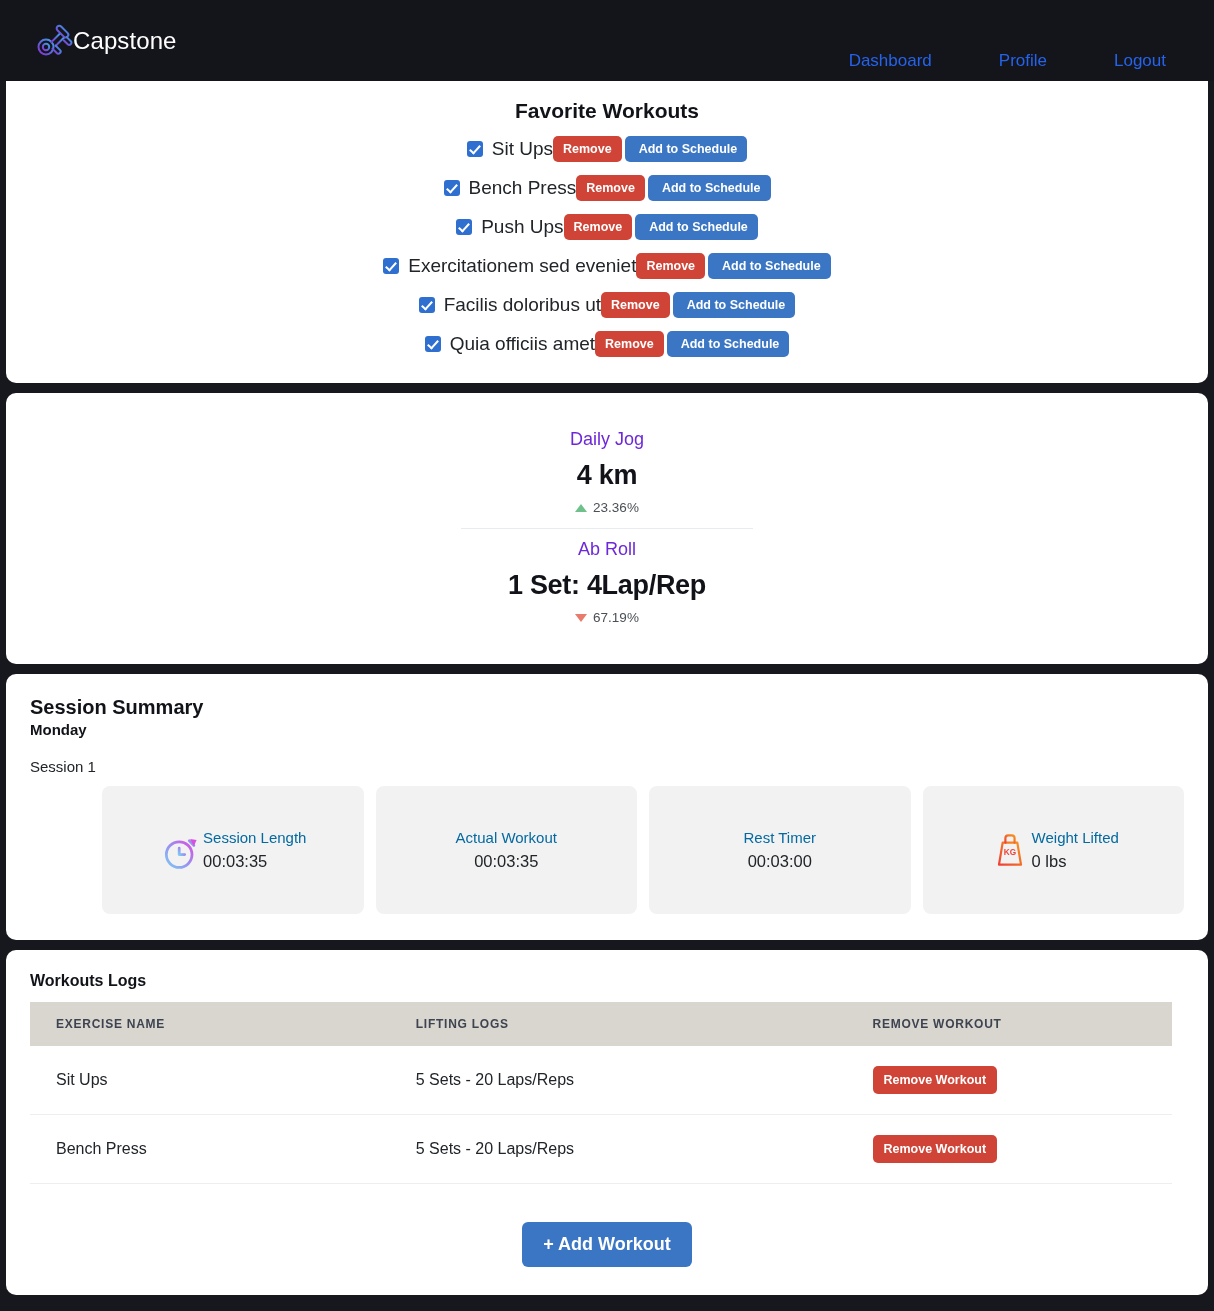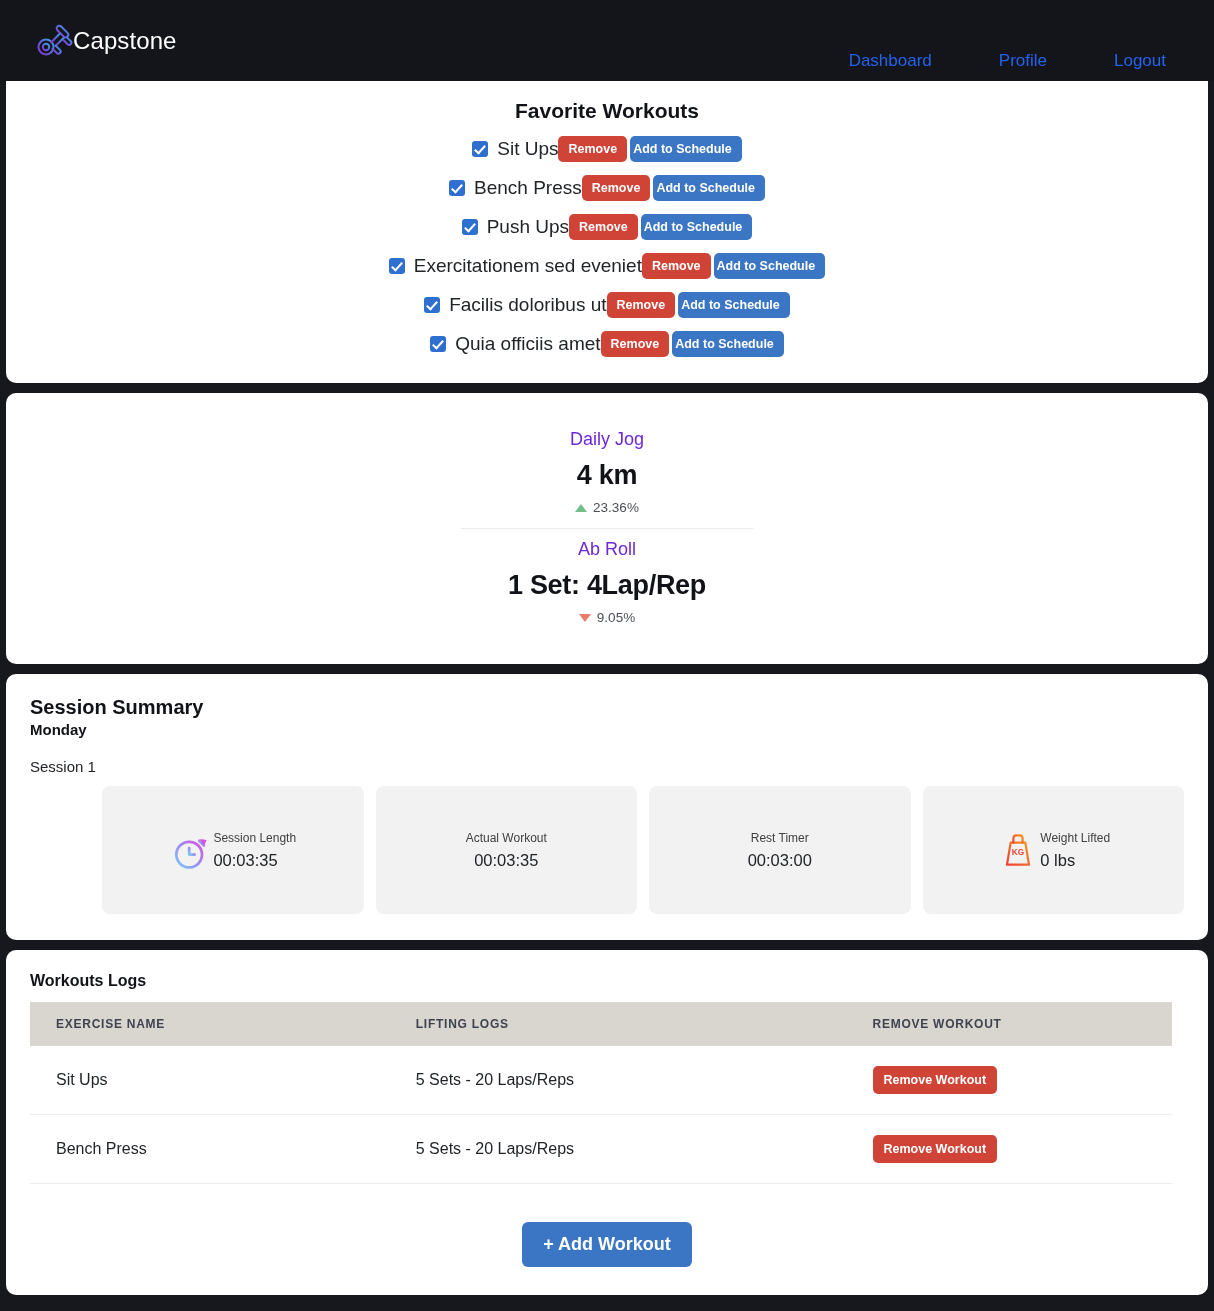--- a/index.html
+++ b/index.html
@@ -59,21 +59,21 @@
   .fav-name { font-size: 19px; color: #212529; white-space: nowrap; }
   .btn {
     border: none; border-radius: 5px; color: #fff; cursor: pointer;
     font-family: "Liberation Sans", sans-serif;
     font-weight: bold; white-space: nowrap;
   }
   .btn-remove {
     background: #cf4436; font-size: 12.5px; padding: 6px 10px 6px 10px;
   }
   .btn-add {
-    background: #3b76c4; font-size: 12.5px; padding: 6px 10px 6px 3px;
+    background: #3b76c4; font-size: 12.5px; padding: 6px 10px 6px 14px;
     margin-left: 3px;
   }
 
   
   .stats-card { padding: 26px 0 26px 0; }
   .stat { width: 292px; margin: 0 auto; padding: 10px 0 13px 0; text-align: center; }
   .stat + .stat { border-top: 1px solid #e9ecef; }
   .stat-label { font-size: 18px; color: #6d28d9; margin-bottom: 10px; }
   .stat-value { font-size: 27px; font-weight: bold; color: #111319; letter-spacing: -.3px; }
   .stat-delta { font-size: 13.5px; color: #4a5056; margin-top: 9px; display:flex; align-items:center; justify-content:center; gap: 6px;}
@@ -87,21 +87,21 @@
   .session-day { font-size: 15px; font-weight: bold; color: #111319; margin-bottom: 2px; }
   .session-num { font-size: 15px; color: #212529; margin-bottom: 11px; margin-top: 20px; }
   .summary-grid { display: flex; gap: 12px; padding-left: 72px; }
   .summary-tile {
     flex: 1; background: #f2f2f2; border-radius: 8px;
     height: 128px; display: flex; align-items: center; justify-content: center;
   }
   .tile-inner { display: flex; align-items: center; gap: 0px; }
   .tile-icon { width: 44px; height: 44px; flex: none; }
   .tile-text { display: flex; flex-direction: column; gap: 6px; }
-  .tile-label { font-size: 12px; color: #404040; }
+  .tile-label { font-size: 15px; color: #0369a1; }
   .tile-value { font-size: 16.5px; color: #212529; }
 
   
   .logs-card { padding: 22px 36px 18px 24px; margin-bottom: 0; border-radius: 10px 10px 0 0; }
   .logs-title { font-size: 16px; font-weight: bold; color: #111319; margin: 0 0 12px 0; }
   table.logs { width: 100%; border-collapse: collapse; }
   table.logs thead th {
     background: #d9d5cf; text-align: left;
     font-size: 12px; font-weight: bold; letter-spacing: .75px;
     color: #3d4450; padding: 15px 0 15px 26px; text-transform: uppercase;
@@ -213,21 +213,21 @@
       <div class="stat-delta">
         <span class="tri up"></span>
         <span>23.36%</span>
       </div>
     </div>
     <div class="stat">
       <div class="stat-label">Ab Roll</div>
       <div class="stat-value">1 Set: 4Lap/Rep</div>
       <div class="stat-delta">
         <span class="tri down"></span>
-        <span>9.05%</span>
+        <span>67.19%</span>
       </div>
     </div>
   </div>
 
   <div class="card session-card">
     <div class="session-title">Session Summary</div>
     <div class="session-day">Monday</div>
     <div class="session-num">Session 1</div>
 
     <div class="summary-grid">

